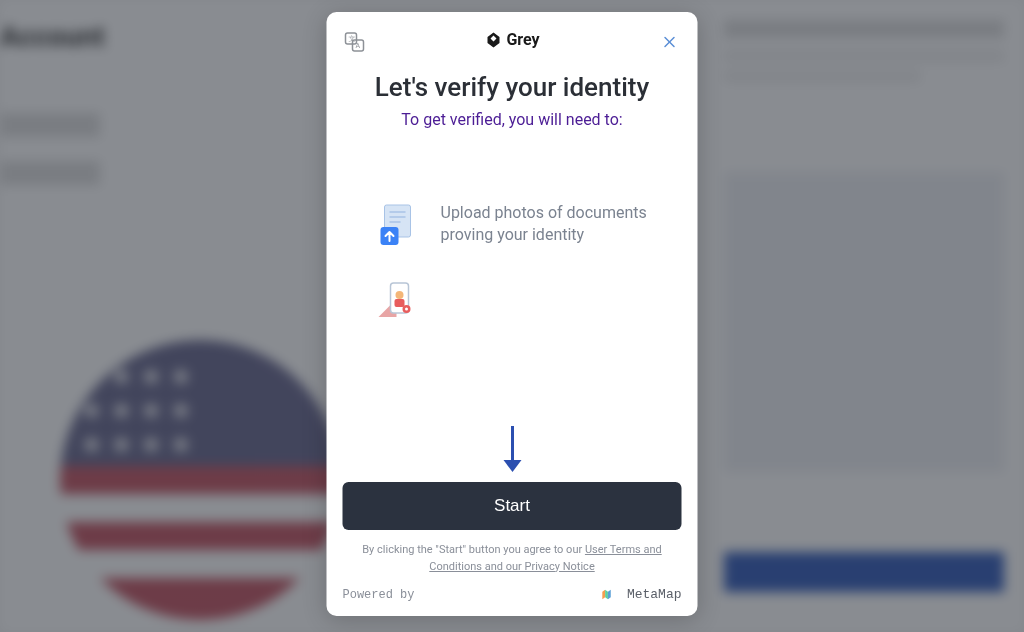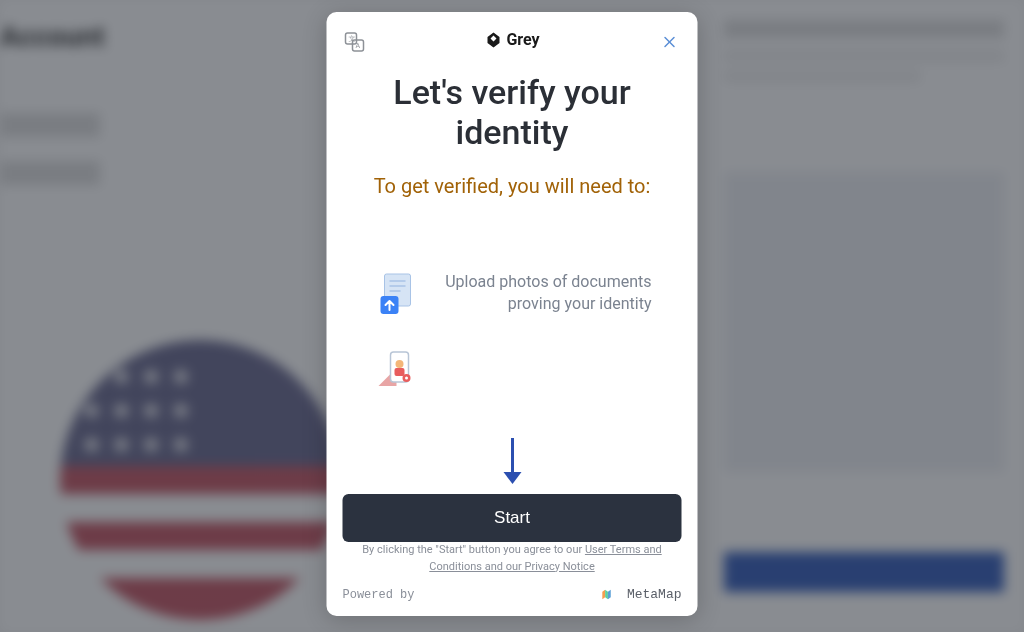--- a/index.html
+++ b/index.html
@@ -114,43 +114,42 @@
       color: #5b8fd6;
       cursor: pointer;
       background: none;
       border: none;
       display: flex;
       align-items: center;
       justify-content: center;
     }
     .title {
       text-align: center;
-      font-size: 34px;
+      font-size: 26px;
       font-weight: 500;
       color: #2b2f36;
-      margin-bottom: 22px;
+      margin-bottom: 8px;
     }
     .subtitle {
       text-align: center;
-      font-size: 20px;
-      color: #a16207;
+      font-size: 16px;
+      color: #4c1d95;
       margin-bottom: 70px;
     }
     .step-list {
       display: flex;
       flex-direction: column;
       gap: 26px;
       padding: 0 30px;
       flex: 1;
     }
     .step {
       display: flex;
       align-items: center;
       gap: 18px;
-      text-align: right;
     }
     .step-icon {
       width: 50px;
       height: 50px;
       flex-shrink: 0;
       display: flex;
       align-items: center;
       justify-content: center;
     }
     .step-text {
@@ -169,20 +168,21 @@
     .start-btn {
       width: 100%;
       height: 48px;
       background: #2b323f;
       color: #fff;
       border: none;
       border-radius: 6px;
       font-size: 17px;
       font-weight: 400;
       cursor: pointer;
+      margin-bottom: 12px;
     }
     .disclaimer {
       text-align: center;
       font-size: 11px;
       color: #8a8f99;
       line-height: 1.5;
       margin-bottom: 12px;
     }
     .disclaimer a {
       color: #8a8f99;

